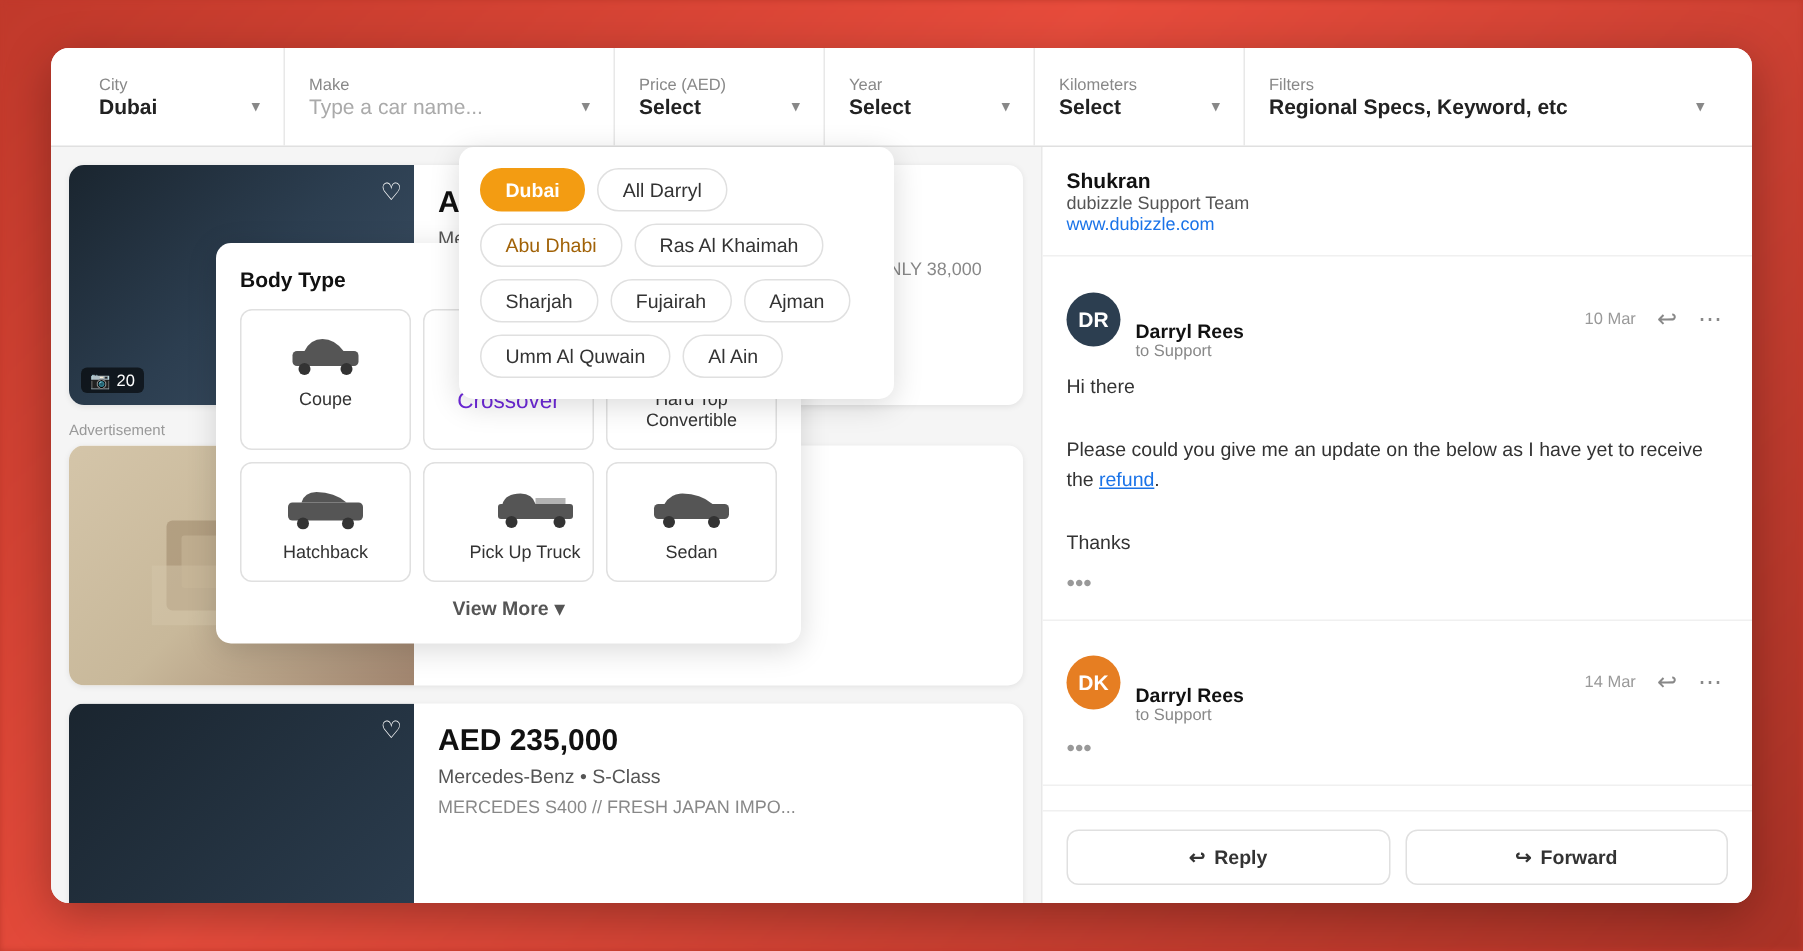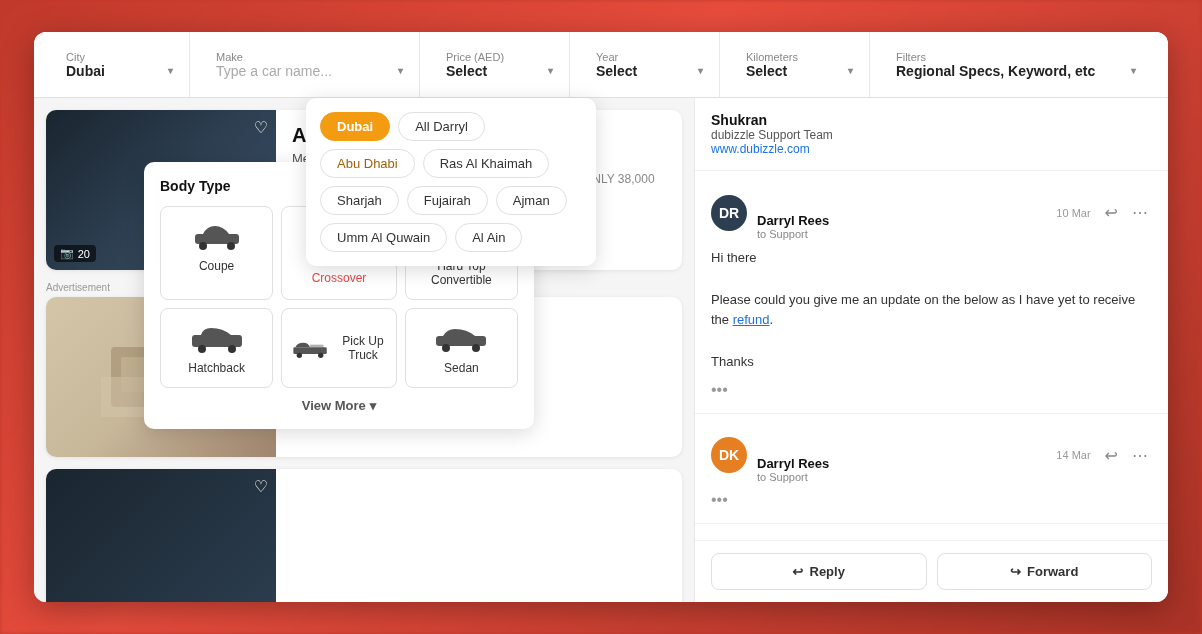--- a/index.html
+++ b/index.html
@@ -30,21 +30,21 @@
       flex-direction: column;
     }
     
     .filter-bar {
       display: flex;
       align-items: stretch;
       background: #fff;
       border-bottom: 1px solid #e0e0e0;
       padding: 0 16px;
       height: 66px;
-      gap: 10px;
+      gap: 0;
     }
     .filter-item {
       display: flex;
       flex-direction: column;
       justify-content: center;
       padding: 0 16px;
       border-right: 1px solid #e8e8e8;
       cursor: pointer;
       min-width: 140px;
     }
@@ -464,20 +464,25 @@
           <div class="ad-title">Find your perfect home</div>
           <div class="ad-desc">Off-plan apartments &amp; villas available wi...</div>
           <button class="ad-btn">Learn More</button>
         </div>
       </div>
 
       <div class="car-card">
         <div class="car-image">
           <div style="width:100%;height:100%;background:linear-gradient(135deg,#1a252f,#2c3e50);"></div>
           <span class="heart-icon">♡</span>
+        </div>
+        <div class="car-info">
+          <div class="car-price">AED 235,000</div>
+          <div class="car-name">Mercedes-Benz • S-Class</div>
+          <div class="car-desc">MERCEDES S400 // FRESH JAPAN IMPO...</div>
         </div>
       </div>
     </div>
 
     <div class="right-panel">
       <div class="email-header">
         <div class="email-from">Shukran</div>
         <div class="email-team">dubizzle Support Team</div>
         <div class="email-link">www.dubizzle.com</div>
       </div>
@@ -564,21 +569,21 @@
       <span style="font-size:12px;color:#333;font-weight:500;text-align:center;">Coupe</span>
     </div>
 
     <div style="border:1.5px solid #e0e0e0;border-radius:8px;padding:12px 8px;display:flex;flex-direction:column;align-items:center;gap:8px;cursor:pointer;">
       <svg class="car-svg" viewBox="0 0 60 30">
         <rect x="5" y="13" width="50" height="12" rx="3" fill="#555"></rect>
         <path d="M12 13 Q14 5 22 5 Q38 5 46 13Z" fill="#555"></path>
         <circle cx="14" cy="27" r="4" fill="#333"></circle>
         <circle cx="46" cy="27" r="4" fill="#333"></circle>
       </svg>
-      <span style="font-size:12px;color:#ef4444;font-weight:500;text-align:center;margin-top:12px;">Crossover</span>
+      <span style="font-size:15px;color:#6d28d9;font-weight:500;text-align:center;">Crossover</span>
     </div>
 
     <div style="border:1.5px solid #e0e0e0;border-radius:8px;padding:12px 8px;display:flex;flex-direction:column;align-items:center;gap:8px;cursor:pointer;">
       <svg class="car-svg" viewBox="0 0 60 30">
         <rect x="5" y="14" width="50" height="10" rx="3" fill="#555"></rect>
         <path d="M14 14 Q18 7 24 7 Q34 7 40 14Z" fill="#555"></path>
         <rect x="38" y="8" width="8" height="6" rx="1" fill="#555"></rect>
         <circle cx="14" cy="26" r="4" fill="#333"></circle>
         <circle cx="46" cy="26" r="4" fill="#333"></circle>
       </svg>
@@ -588,21 +593,21 @@
     <div style="border:1.5px solid #e0e0e0;border-radius:8px;padding:12px 8px;display:flex;flex-direction:column;align-items:center;gap:8px;cursor:pointer;">
       <svg class="car-svg" viewBox="0 0 60 30">
         <rect x="5" y="13" width="50" height="12" rx="3" fill="#555"></rect>
         <path d="M14 13 Q16 6 24 6 Q36 6 44 13Z" fill="#555"></path>
         <circle cx="15" cy="27" r="4" fill="#333"></circle>
         <circle cx="45" cy="27" r="4" fill="#333"></circle>
       </svg>
       <span style="font-size:12px;color:#333;font-weight:500;text-align:center;">Hatchback</span>
     </div>
 
-    <div style="border:1.5px solid #e0e0e0;border-radius:8px;padding:12px 8px;display:flex;flex-direction:row;align-items:center;gap:8px;cursor:pointer;">
+    <div style="border:1.5px solid #e0e0e0;border-radius:8px;padding:12px 8px;display:flex;flex-direction:column;align-items:flex-end;gap:8px;cursor:pointer;">
       <svg class="car-svg" viewBox="0 0 60 30">
         <rect x="5" y="14" width="50" height="10" rx="2" fill="#555"></rect>
         <path d="M8 14 Q10 7 20 7 Q28 7 30 14Z" fill="#555"></path>
         <rect x="30" y="10" width="20" height="4" fill="#666" opacity="0.5"></rect>
         <circle cx="14" cy="26" r="4" fill="#333"></circle>
         <circle cx="46" cy="26" r="4" fill="#333"></circle>
       </svg>
       <span style="font-size:12px;color:#333;font-weight:500;text-align:center;">Pick Up Truck</span>
     </div>
 

